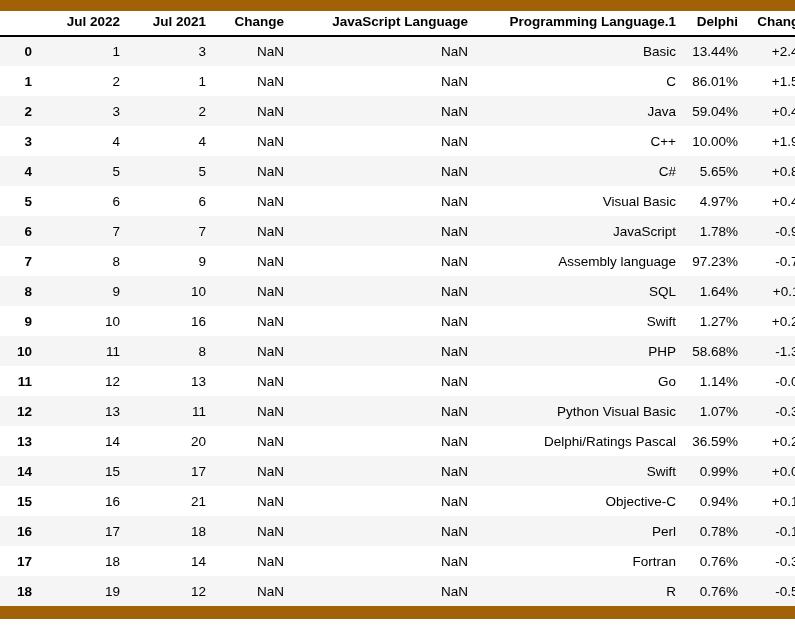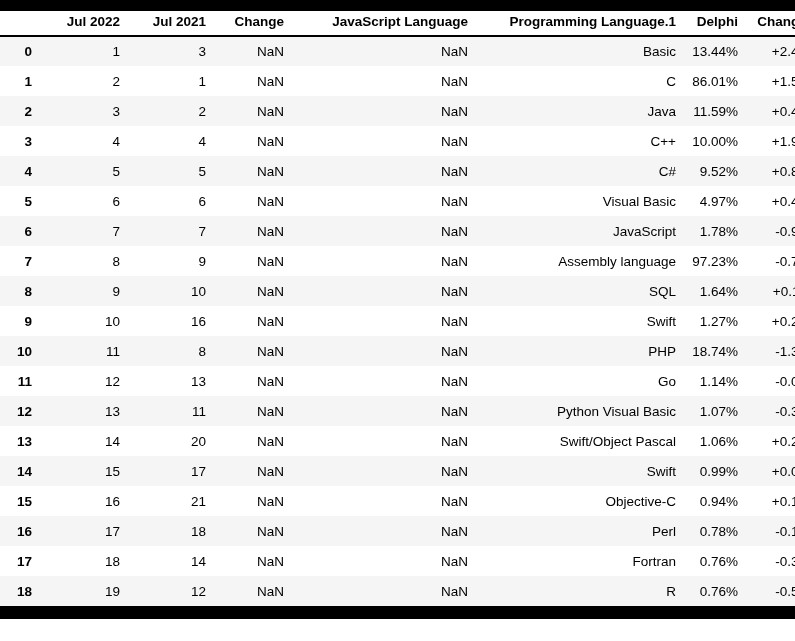--- a/index.html
+++ b/index.html
@@ -14,21 +14,21 @@
   body {
     font-family: "Liberation Sans", sans-serif;
     color: #000000;
   }
 
   .df-viewport {
     position: relative;
     width: 795px;
     height: 619px;
     overflow: hidden;
-    background: #000000;
+    background: #a16207;
   }
 
   
   .pink-arc {
     position: absolute;
     left: 690px;
     top: 631px;
     width: 96px;
     height: 34px;
     background: #f4a0a0;
@@ -155,41 +155,41 @@
           <td>86.01%</td>
           <td>+1.50%</td>
         </tr>
         <tr class="odd-row">
           <th class="row-index">2</th>
           <td>3</td>
           <td>2</td>
           <td>NaN</td>
           <td>NaN</td>
           <td>Java</td>
-          <td>11.59%</td>
+          <td>59.04%</td>
           <td>+0.40%</td>
         </tr>
         <tr class="even-row">
           <th class="row-index">3</th>
           <td>4</td>
           <td>4</td>
           <td>NaN</td>
           <td>NaN</td>
           <td>C++</td>
           <td>10.00%</td>
           <td>+1.98%</td>
         </tr>
         <tr class="odd-row">
           <th class="row-index">4</th>
           <td>5</td>
           <td>5</td>
           <td>NaN</td>
           <td>NaN</td>
           <td>C#</td>
-          <td>9.52%</td>
+          <td>5.65%</td>
           <td>+0.82%</td>
         </tr>
         <tr class="even-row">
           <th class="row-index">5</th>
           <td>6</td>
           <td>6</td>
           <td>NaN</td>
           <td>NaN</td>
           <td>Visual Basic</td>
           <td>4.97%</td>
@@ -235,21 +235,21 @@
           <td>1.27%</td>
           <td>+0.20%</td>
         </tr>
         <tr class="odd-row">
           <th class="row-index">10</th>
           <td>11</td>
           <td>8</td>
           <td>NaN</td>
           <td>NaN</td>
           <td>PHP</td>
-          <td>18.74%</td>
+          <td>58.68%</td>
           <td>-1.38%</td>
         </tr>
         <tr class="even-row">
           <th class="row-index">11</th>
           <td>12</td>
           <td>13</td>
           <td>NaN</td>
           <td>NaN</td>
           <td>Go</td>
           <td>1.14%</td>
@@ -264,22 +264,22 @@
           <td>Python Visual Basic</td>
           <td>1.07%</td>
           <td>-0.32%</td>
         </tr>
         <tr class="even-row">
           <th class="row-index">13</th>
           <td>14</td>
           <td>20</td>
           <td>NaN</td>
           <td>NaN</td>
-          <td>Swift/Object Pascal</td>
-          <td>1.06%</td>
+          <td>Delphi/Ratings Pascal</td>
+          <td>36.59%</td>
           <td>+0.21%</td>
         </tr>
         <tr class="odd-row">
           <th class="row-index">14</th>
           <td>15</td>
           <td>17</td>
           <td>NaN</td>
           <td>NaN</td>
           <td>Swift</td>
           <td>0.99%</td>

